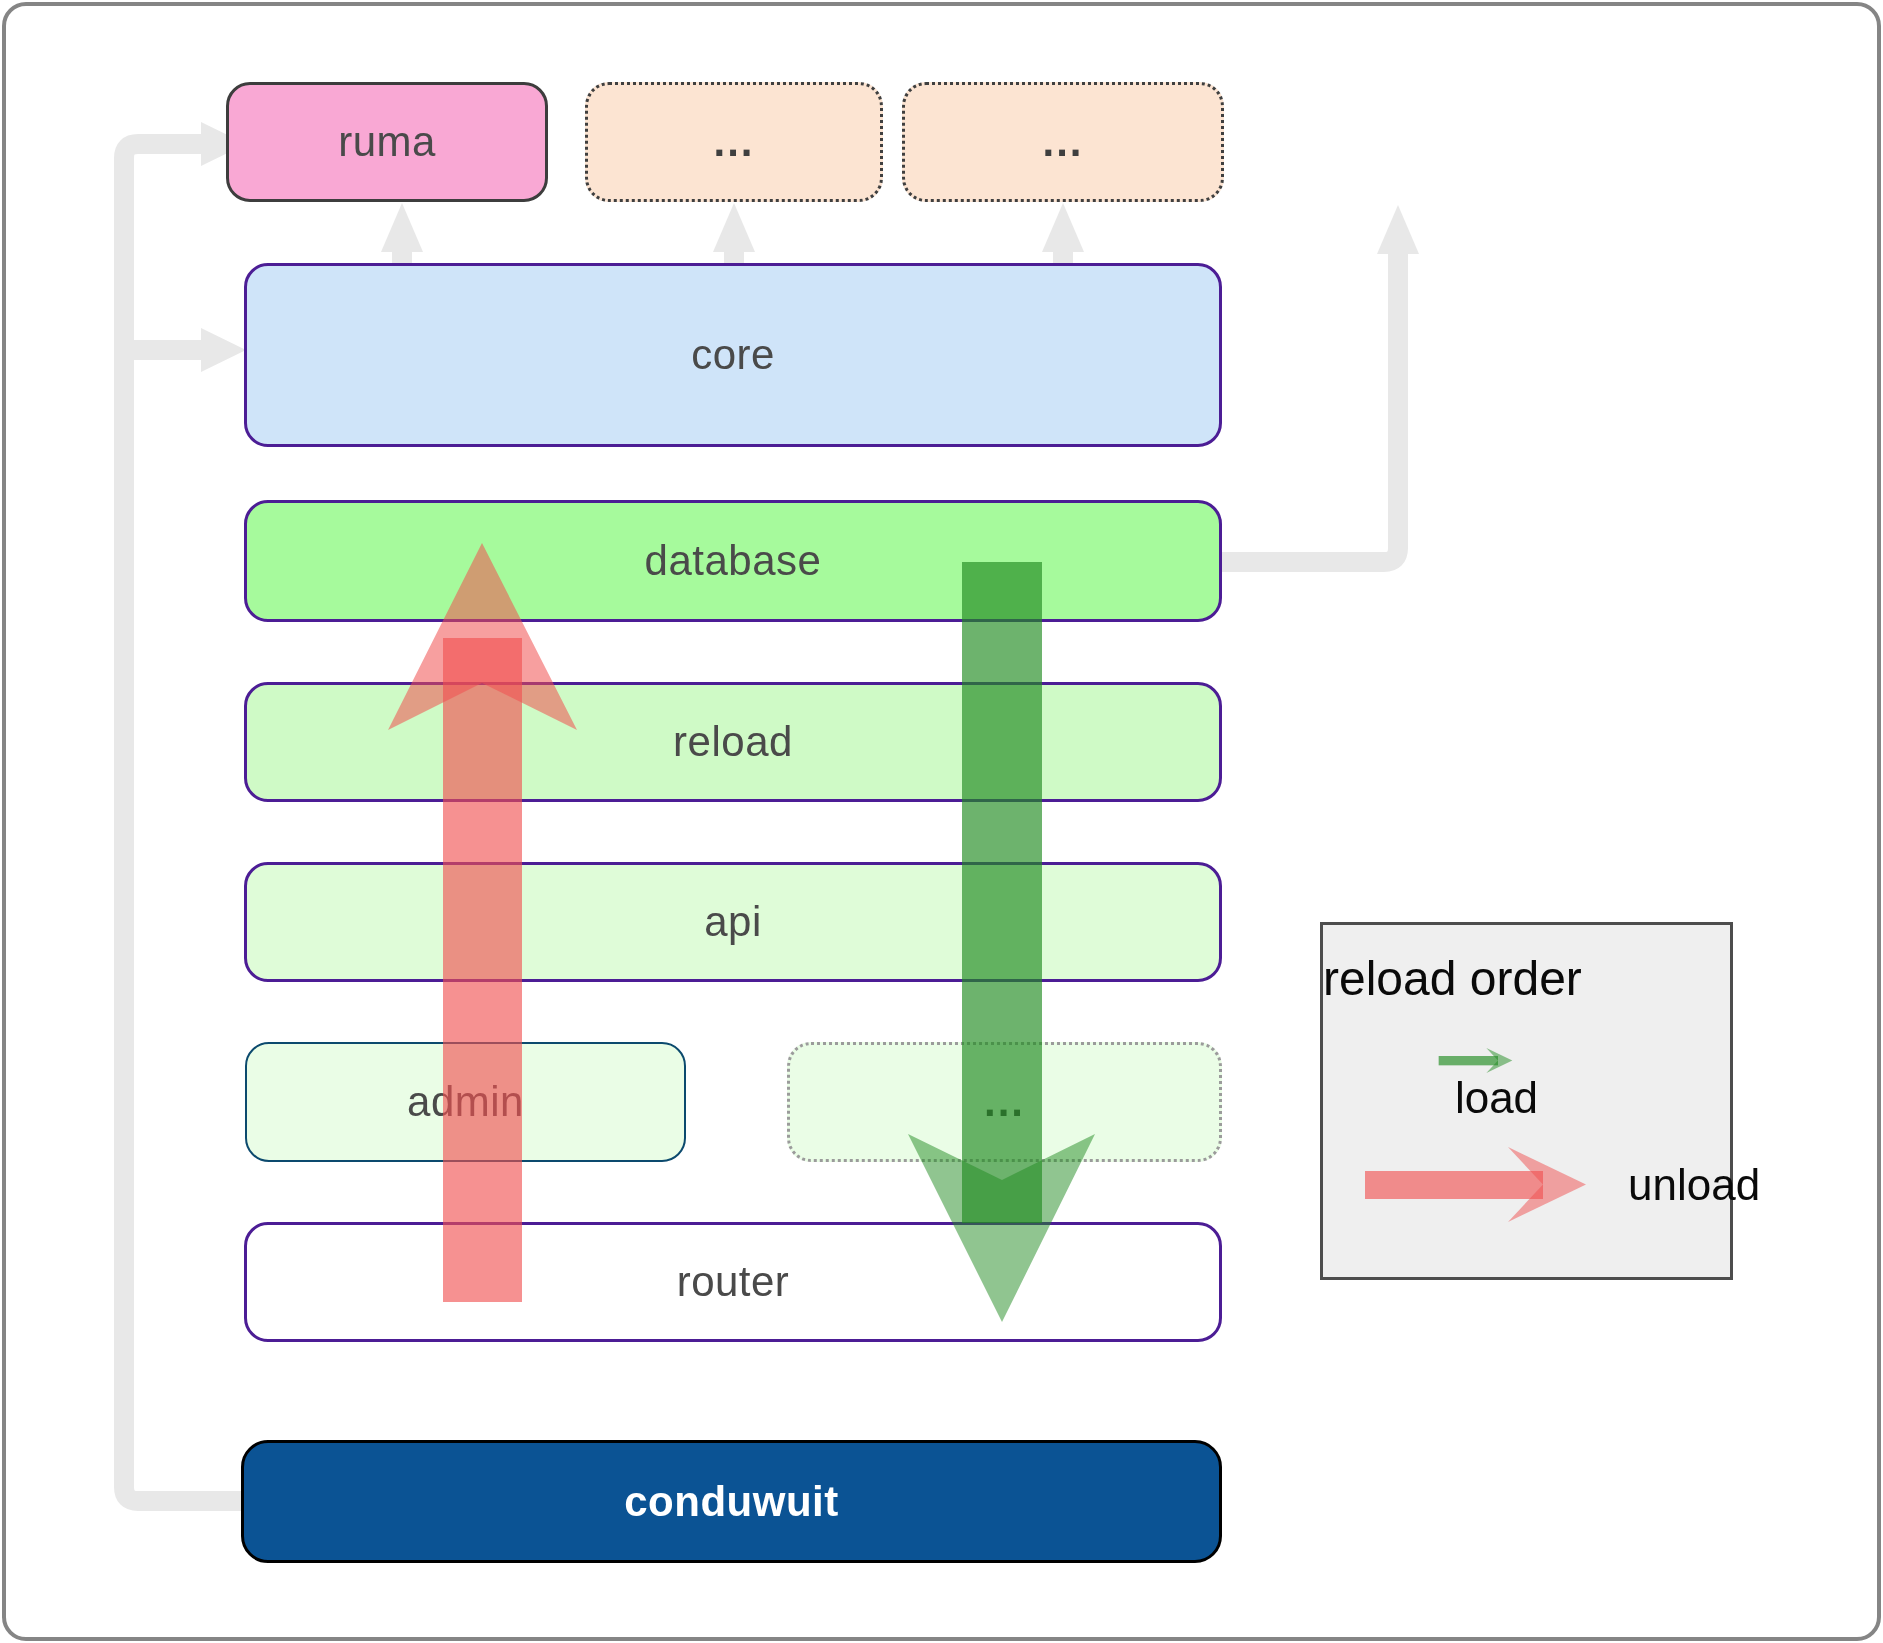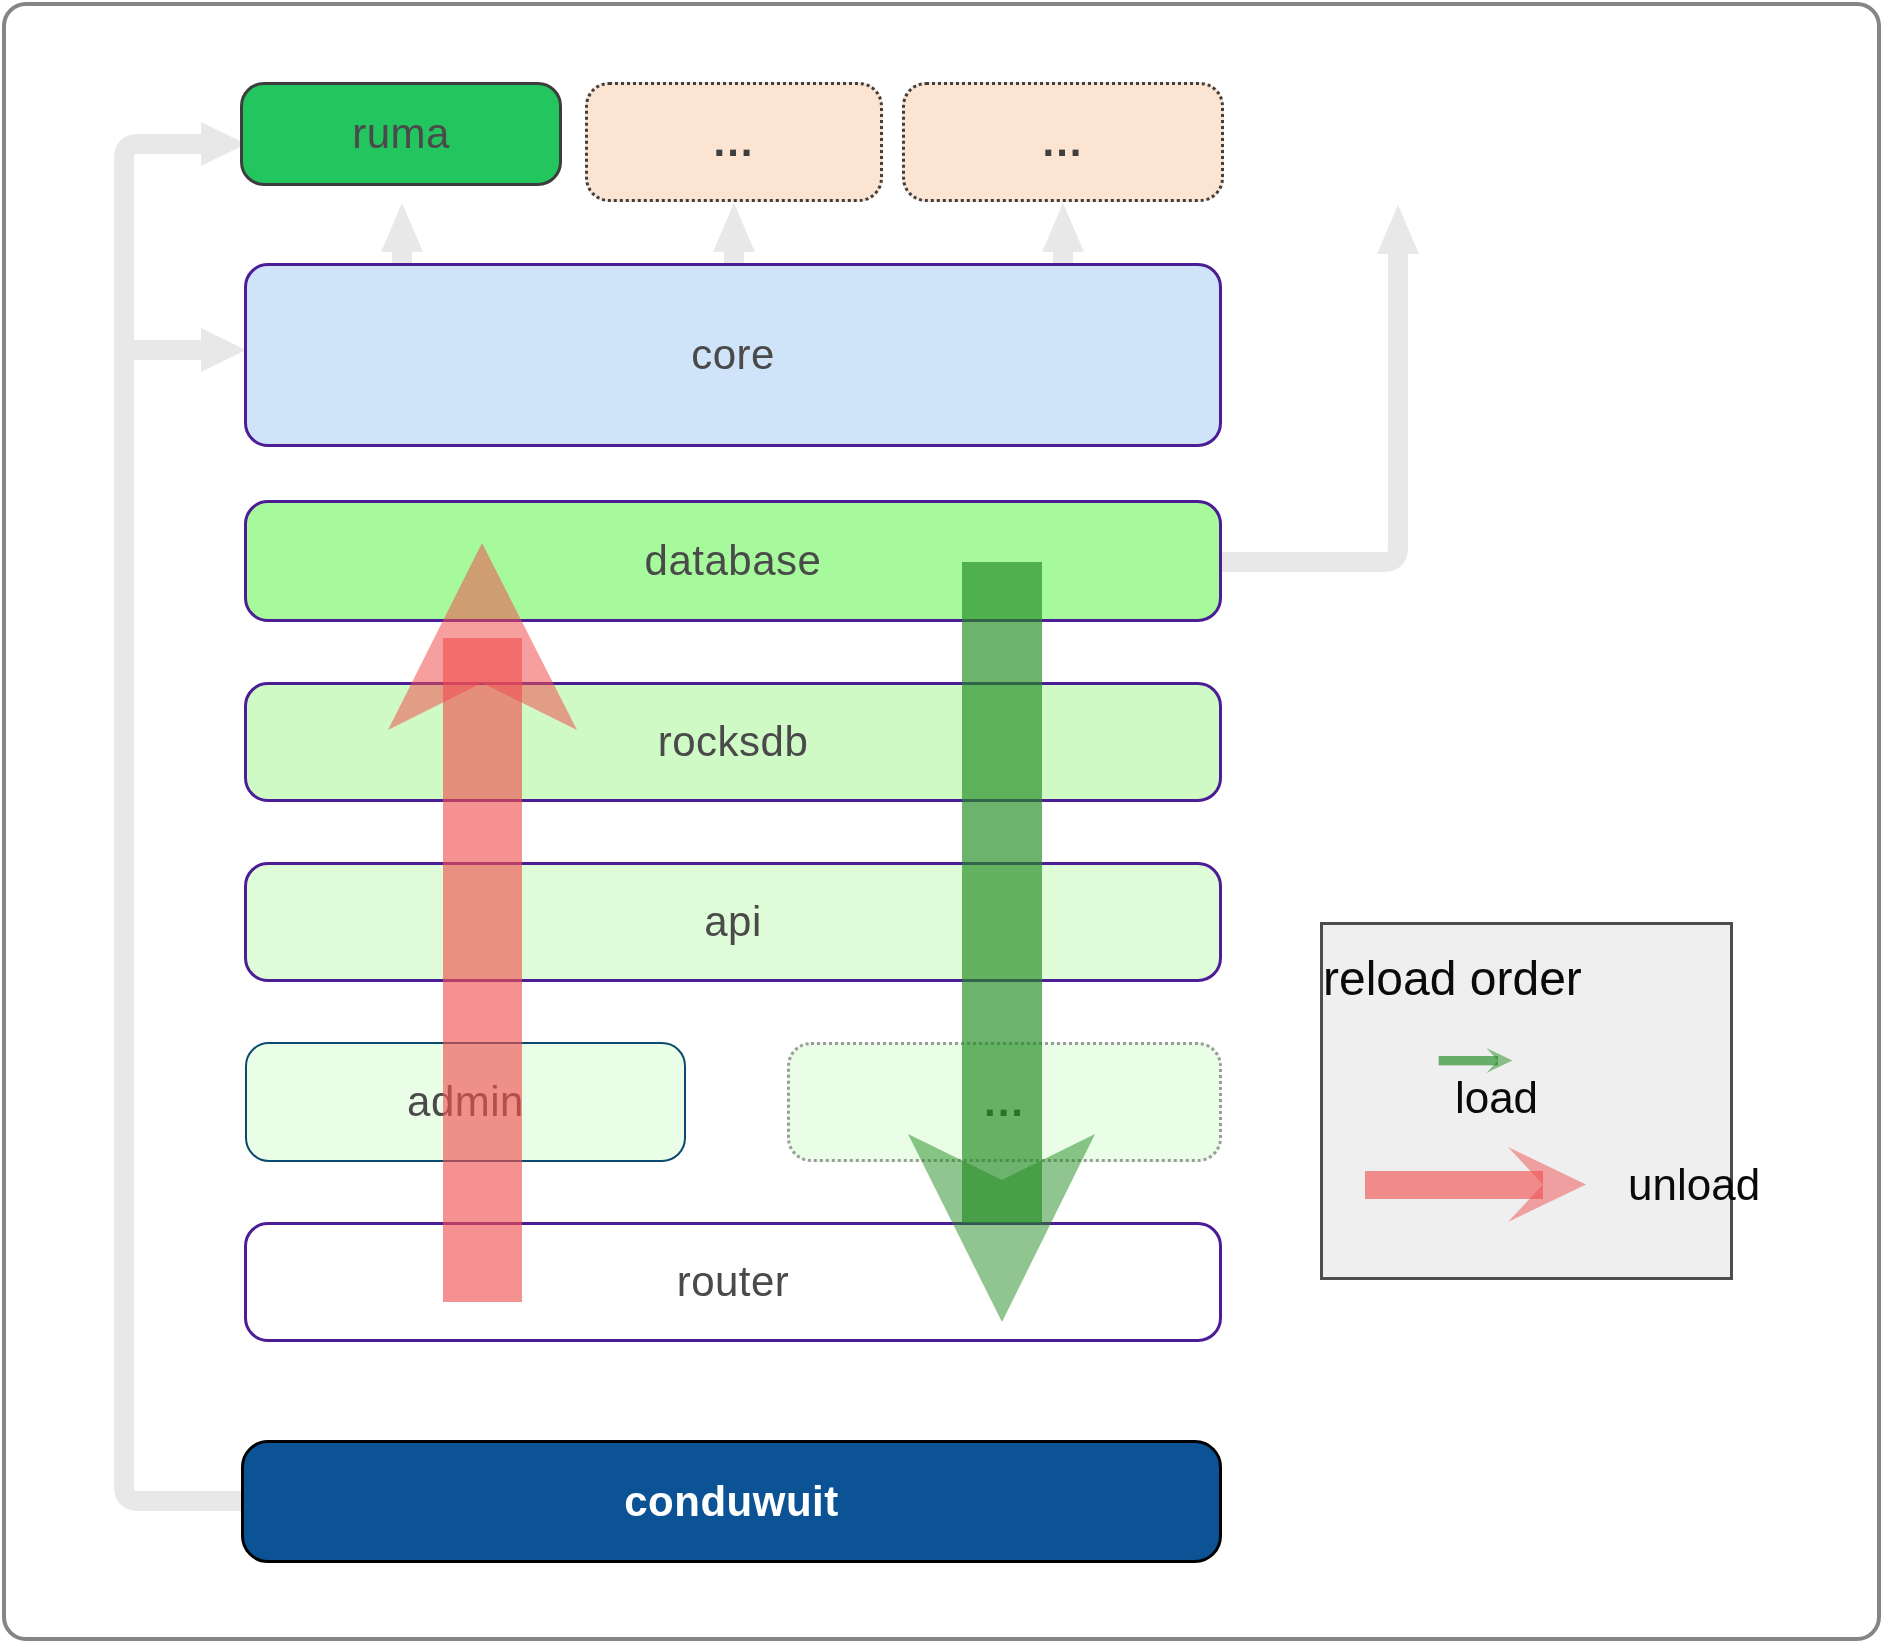--- a/index.html
+++ b/index.html
@@ -57,40 +57,40 @@
     <polygon points="381,252 423,252 402,203" fill="#e8e8e8"></polygon>
     <path d="M 734,263 L 734,250" fill="none" stroke-width="20" stroke="#e8e8e8"></path>
     <polygon points="713,252 755,252 734,203" fill="#e8e8e8"></polygon>
     <path d="M 1063,263 L 1063,250" fill="none" stroke-width="20" stroke="#e8e8e8"></path>
     <polygon points="1042,252 1084,252 1063,203" fill="#e8e8e8"></polygon>
 
     <path d="M 1220,562 L 1384,562 Q 1398,562 1398,548 L 1398,254" fill="none" stroke-width="20" stroke="#e8e8e8"></path>
     <polygon points="1377,254 1419,254 1398,205" fill="#e8e8e8"></polygon>
   </svg>
 
-  <div class="box b-solid-dark" style="left: 240px; top: 82px; width: 322px; height: 104px; background: #22c55e;">
+  <div class="box b-solid-dark" style="left: 226px; top: 82px; width: 322px; height: 120px; background: #f9a8d4;">
     <span>ruma</span>
   </div>
   <div class="box b-dot-dark" style="left: 585px; top: 82px; width: 298px; height: 120px; background: rgb(252, 228, 210);">
     <span class="dots">...</span>
   </div>
   <div class="box b-dot-dark" style="left: 902px; top: 82px; width: 322px; height: 120px; background: rgb(252, 228, 210);">
     <span class="dots">...</span>
   </div>
 
   <div class="box b-gray" style="left: 244px; top: 263px; width: 978px; height: 184px; background: rgb(207, 228, 249);">
     <span>core</span>
   </div>
 
   <div class="box b-gray" style="left: 244px; top: 500px; width: 978px; height: 122px; background: rgb(166, 250, 156);">
     <span>database</span>
   </div>
 
   <div class="box b-gray" style="left: 244px; top: 682px; width: 978px; height: 120px; background: rgb(207, 250, 198);">
-    <span>rocksdb</span>
+    <span>reload</span>
   </div>
 
   <div class="box b-gray" style="left: 244px; top: 862px; width: 978px; height: 120px; background: rgb(223, 252, 216);">
     <span>api</span>
   </div>
 
   <div class="box b-gray-thin" style="left: 245px; top: 1042px; width: 441px; height: 120px; background: rgb(234, 253, 230);">
     <span>admin</span>
   </div>
   <div class="box b-dot-gray" style="left: 787px; top: 1042px; width: 435px; height: 120px; background: rgb(234, 253, 230);">

